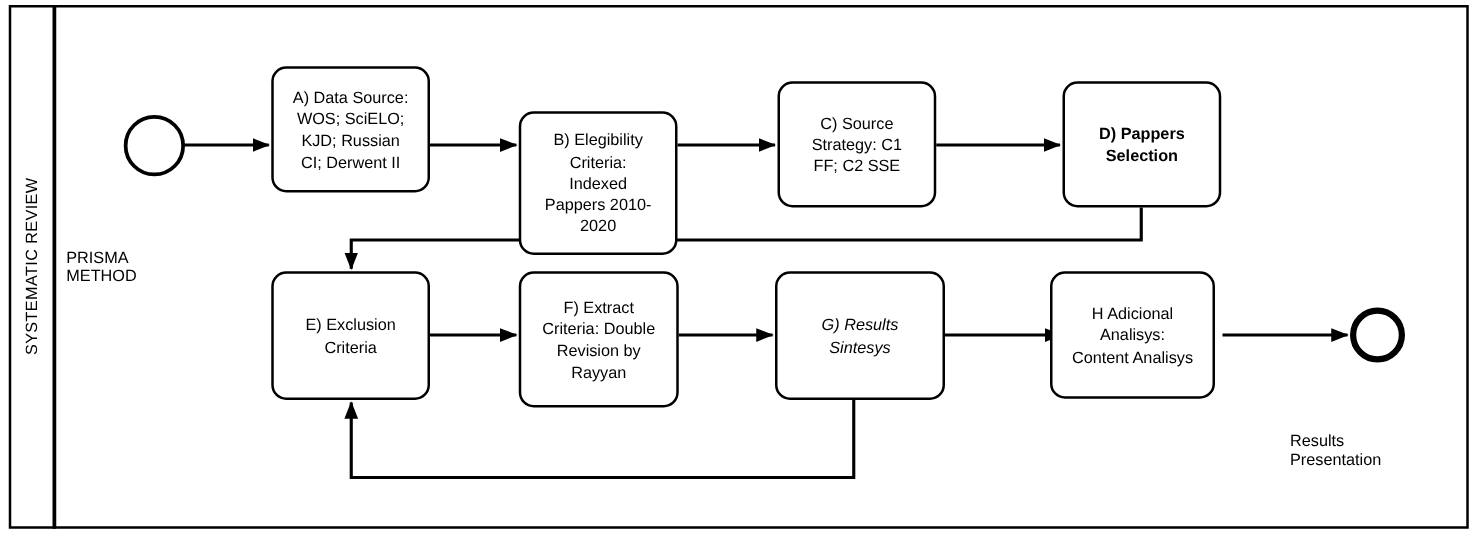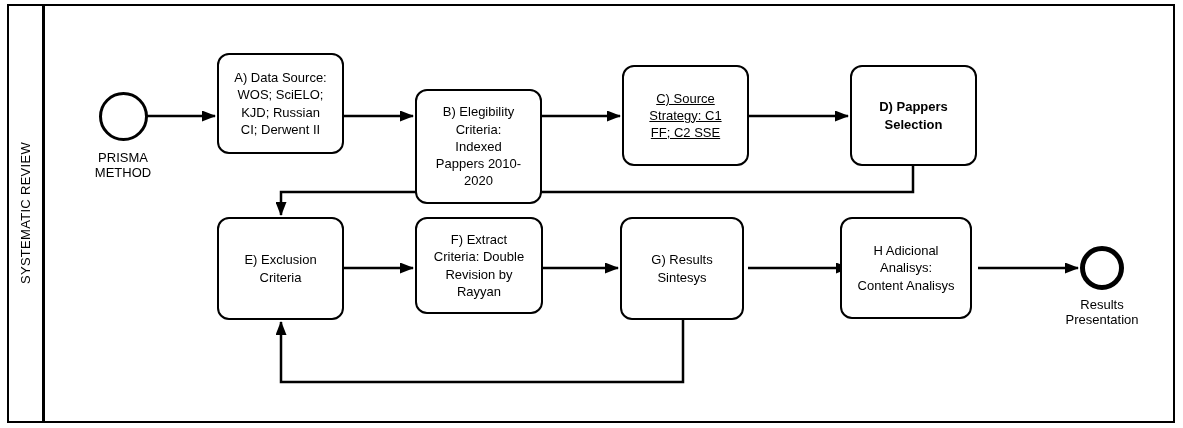--- a/index.html
+++ b/index.html
@@ -53,49 +53,49 @@
     align-items: center;
     justify-content: center;
     text-align: center;
     font-size: 13px;
     line-height: 1.33;
     white-space: pre-line;
     padding: 2px 4px;
   }
   .task-a { left: 217px; top: 53px;  width: 127px; height: 101px; }
   .task-b { left: 415px; top: 65px;  width: 127px; height: 115px; margin-top: 24px; }
-  .task-c { left: 622px; top: 65px;  width: 127px; height: 101px; text-decoration: underline; }
+  .task-c { left: 622px; top: 65px;  width: 127px; height: 101px; }
   .task-d { left: 850px; top: 65px;  width: 127px; height: 101px; font-weight: bold; }
   .task-e { left: 217px; top: 217px; width: 127px; height: 103px; text-align: center; }
-  .task-f { left: 415px; top: 217px; width: 128px; height: 97px; }
-  .task-g { left: 620px; top: 217px; width: 124px; height: 103px; }
+  .task-f { left: 415px; top: 217px; width: 128px; height: 109px; }
+  .task-g { left: 620px; top: 217px; width: 136px; height: 103px; font-style: italic; }
   .task-h { left: 840px; top: 217px; width: 132px; height: 102px; }
   .event-circle {
     position: absolute;
     box-sizing: border-box;
     border-radius: 50%;
     background: #ffffff;
   }
   .event-start {
     left: 99px; top: 92px;
     width: 49px; height: 49px;
     border: 3px solid #000;
   }
   .event-end {
     left: 1080px; top: 246px;
     width: 44px; height: 44px;
     border: 5px solid #000;
   }
   .event-label {
     position: absolute;
     width: 140px;
-    text-align: center;
     font-size: 13px;
     line-height: 1.18;
     white-space: pre-line;
+    margin-top: 48px;
   }
   .label-start { left: 53px;  top: 150px; }
   .label-end   { left: 1032px; top: 297px; }
 </style>
 </head>
 <body>
 
 <div class="stage">
 
   <div class="pool"></div>

